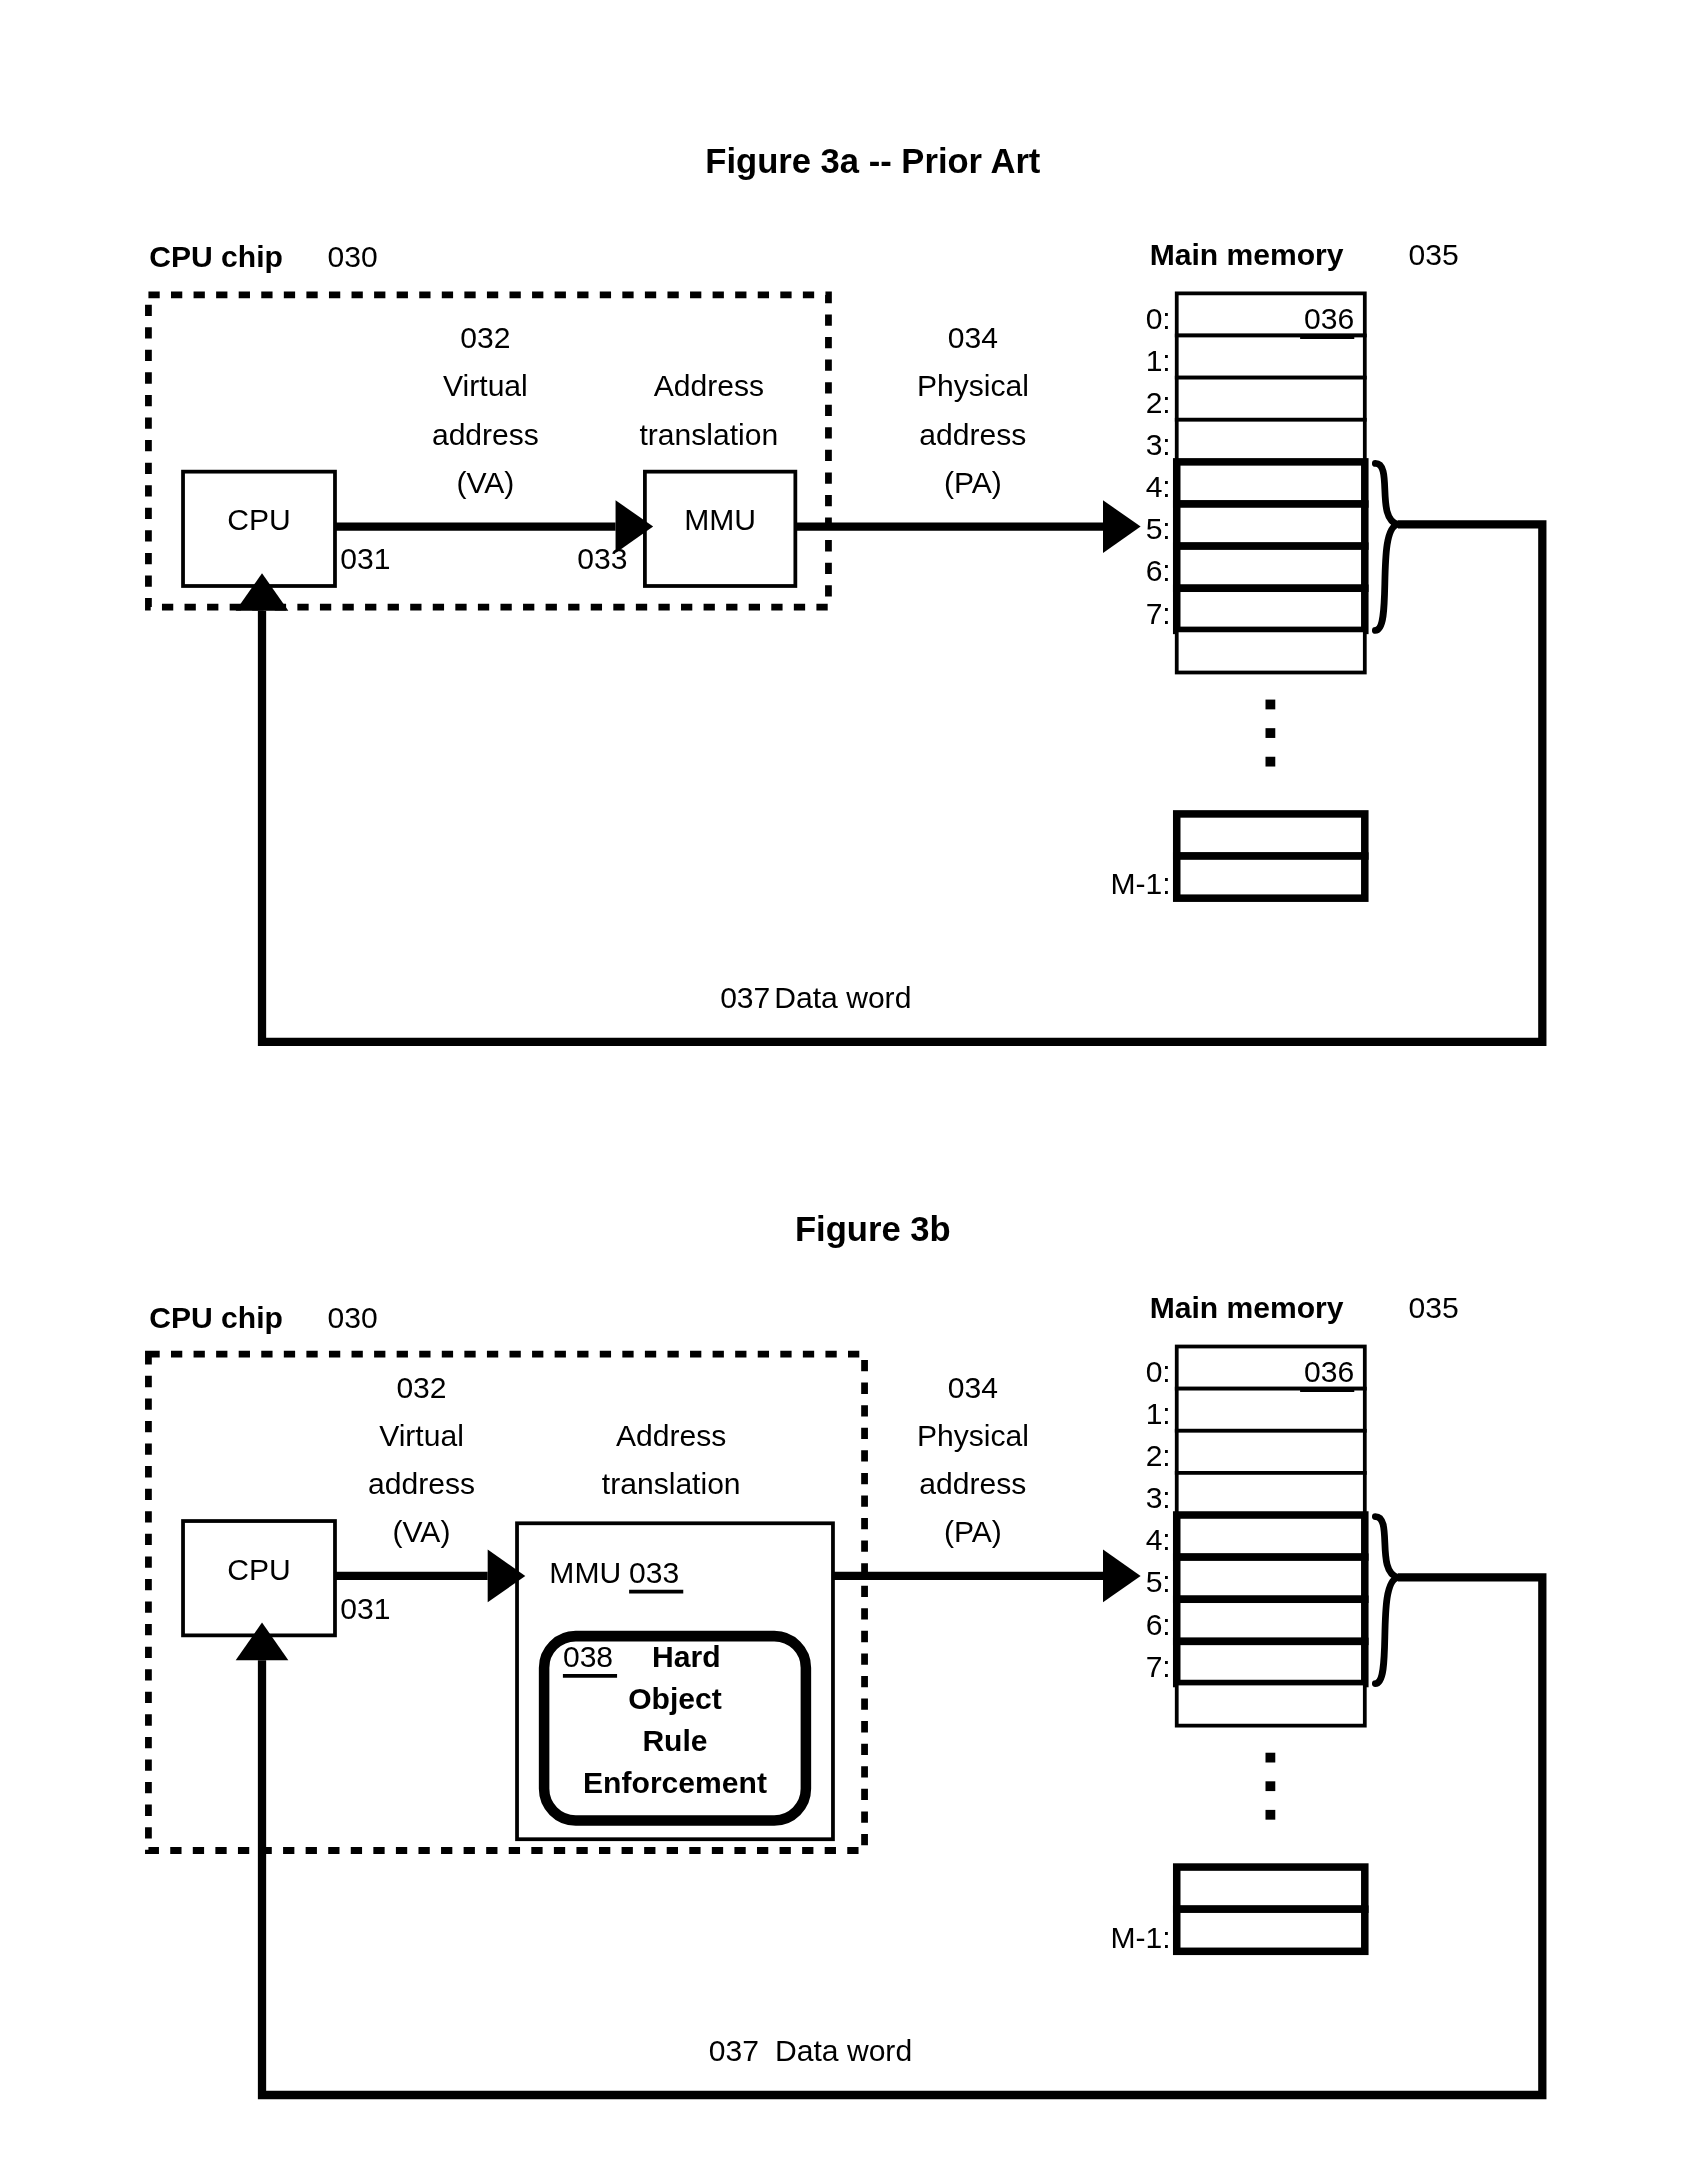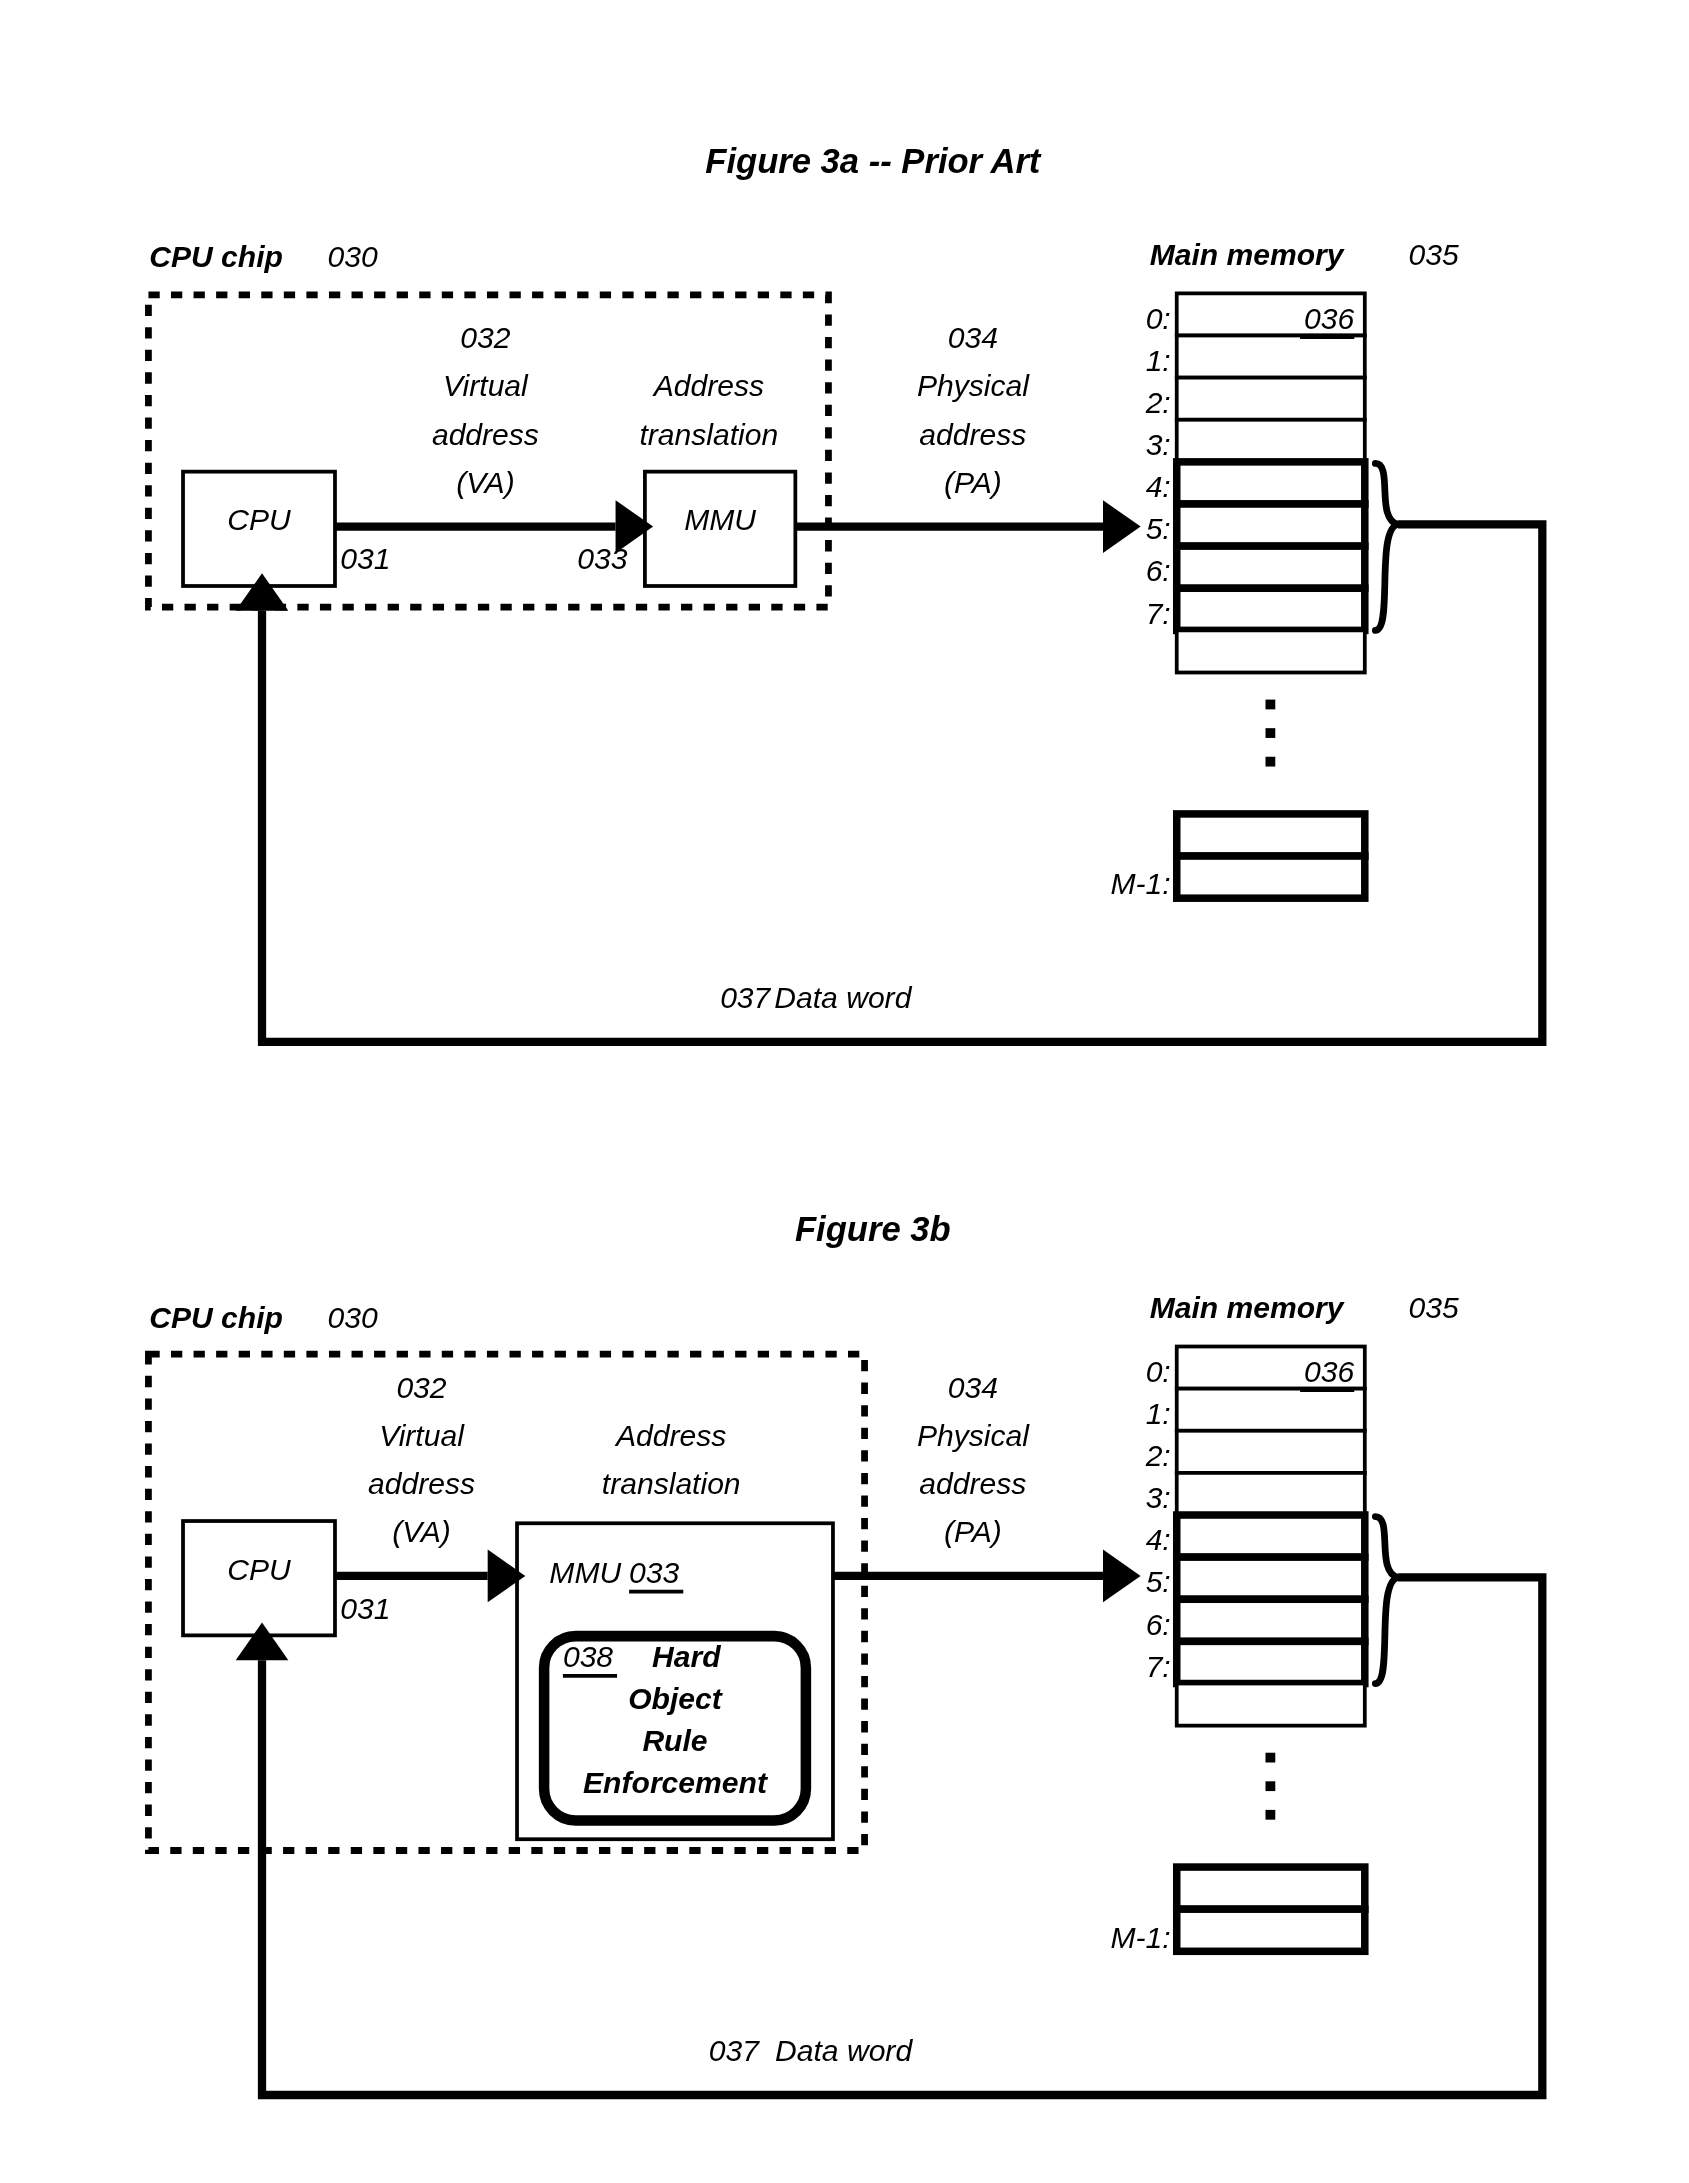--- a/index.html
+++ b/index.html
@@ -13,21 +13,20 @@
     height: 2183px;
     font-family: "Liberation Sans", sans-serif;
     color: #000000;
     overflow: hidden;
   }
   #page {
     position: relative;
     width: 1690px;
     height: 2183px;
     background: #ffffff;
-    font-style: italic;
   }
   svg.fig {
     position: absolute;
     left: 0;
     top: 0;
     width: 1690px;
     height: 2183px;
     overflow: visible;
   }
   text {

